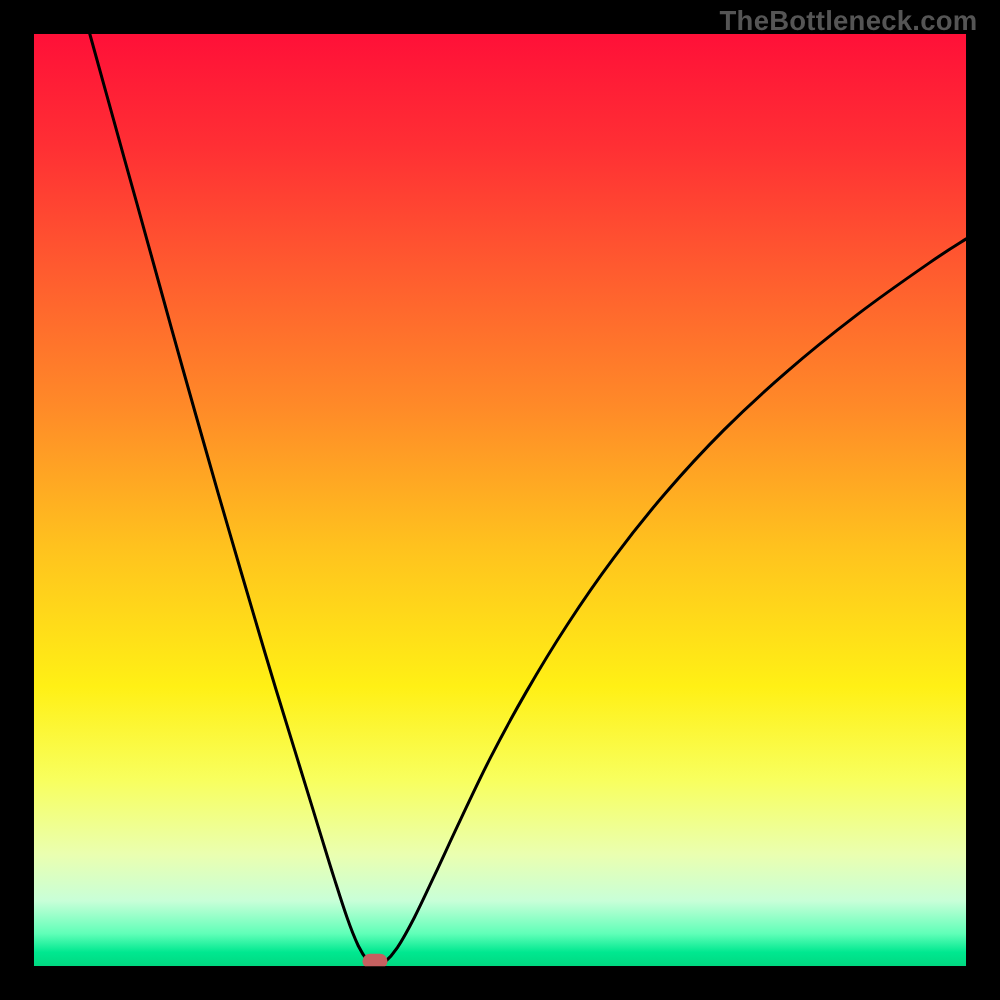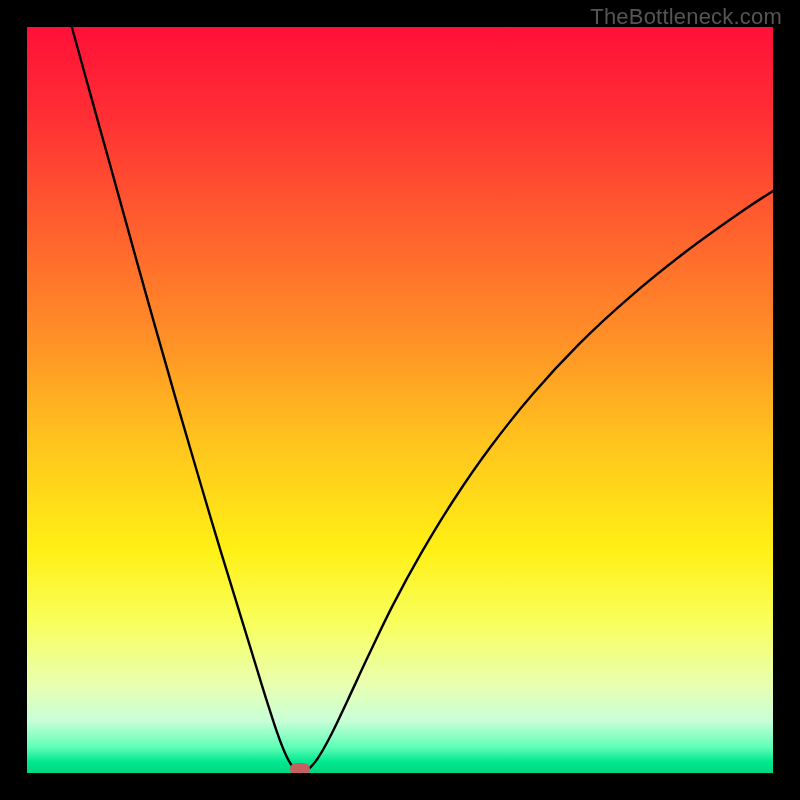--- a/index.html
+++ b/index.html
@@ -10,21 +10,21 @@
     background: #000;
     position: relative;
     font-family: Arial, sans-serif;
   }
   .watermark {
     position: absolute;
     top: 4px;
     right: 18px;
     color: #555;
     font-size: 22px;
-    font-weight: normal;
+    font-weight: bold;
     z-index: 10;
     letter-spacing: 0.2px;
     text-align: right;
   }
   .plot-area {
     position: absolute;
     left: 27px;
     top: 27px;
     width: 746px;
     height: 746px;

